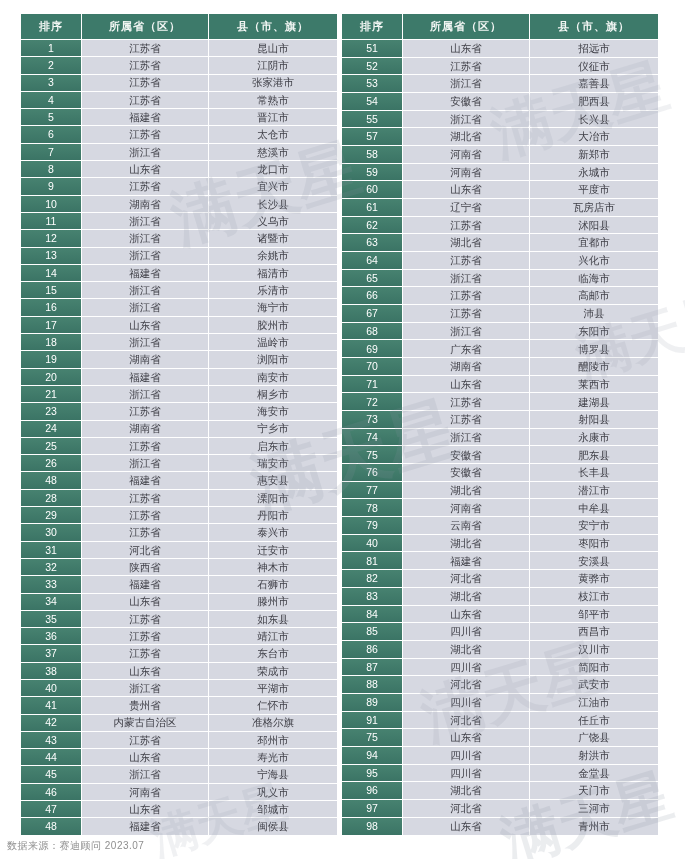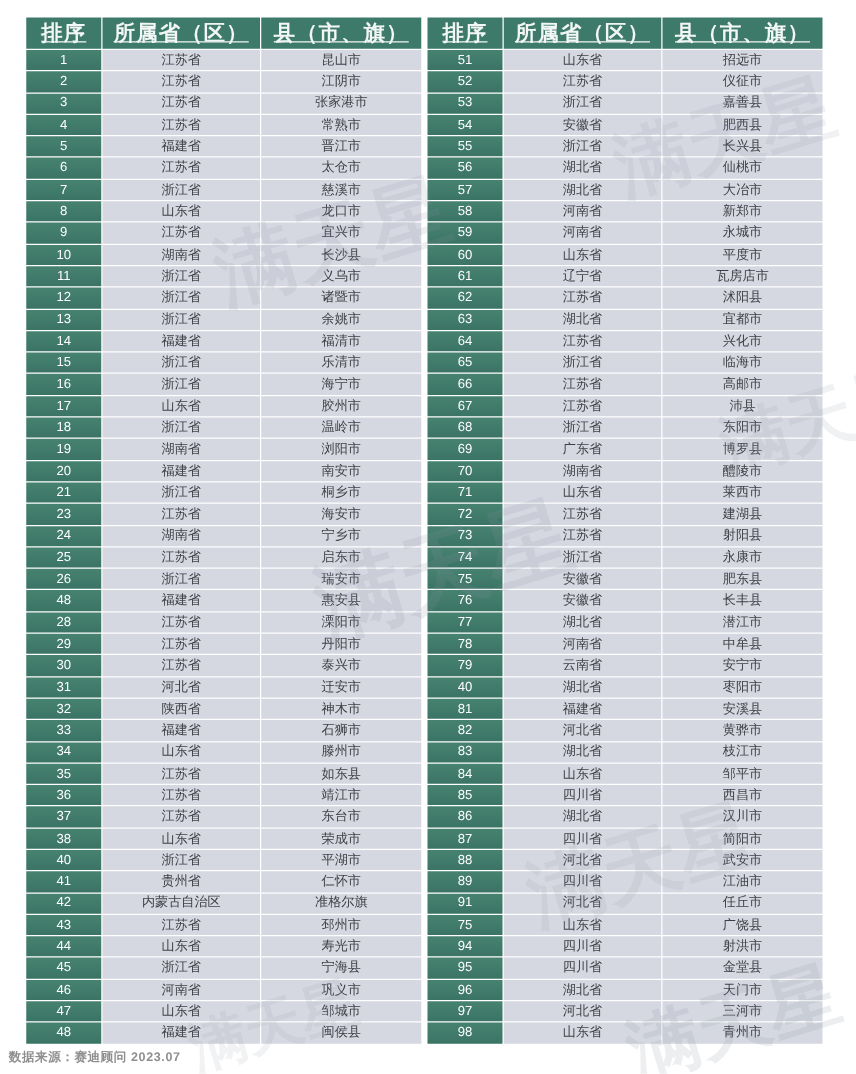--- a/index.html
+++ b/index.html
@@ -7,32 +7,32 @@
     width:685px;height:859px;position:relative;overflow:hidden;
     background:#ffffff;
     font-family:"Liberation Sans","DejaVu Sans",sans-serif;
   }
   .tables{position:absolute;top:13px;left:20px;display:flex;gap:3px;}
   table{border-collapse:separate;border-spacing:1.5px;table-layout:fixed;}
   col.c-rank{width:60px;}
   col.c-prov{width:126px;}
   col.c-county{width:128px;}
   th{
-    background:#3d7a6a;color:#f2f6f4;font-size:17px;font-weight:600;
-    height:23px;text-align:center;letter-spacing:1px;text-decoration:underline;
+    background:#3d7a6a;color:#f2f6f4;font-size:11px;font-weight:600;
+    height:23px;text-align:center;letter-spacing:1px;
   }
   td{height:14.3px;font-size:10.5px;text-align:center;line-height:1;}
   td.rank{
     background:linear-gradient(180deg,#478270 0%,#3b7465 100%);
     color:#ffffff;
   }
   td.cell{background:#d6d8e1;color:#3e3e46;}
   .footer-note{
     position:absolute;left:7px;top:839px;
-    font-size:10px;color:#8f8f8f;letter-spacing:.5px;font-weight:bold;
+    font-size:10px;color:#8f8f8f;letter-spacing:.5px;
   }
   .wm{
     position:absolute;color:#8b93a3;font-weight:bold;
     transform:rotate(-17deg);pointer-events:none;white-space:nowrap;
     z-index:5;
   }
   .wm-1{top:150px;left:170px;font-size:64px;opacity:.14;}
   .wm-2{top:70px;left:490px;font-size:60px;opacity:.12;}
   .wm-3{top:410px;left:250px;font-size:70px;opacity:.15;}
   .wm-4{top:300px;left:575px;font-size:54px;opacity:.13;}
@@ -324,25 +324,20 @@
           <td class="rank">54</td>
           <td class="cell">安徽省</td>
           <td class="cell">肥西县</td>
         </tr>
         <tr>
           <td class="rank">55</td>
           <td class="cell">浙江省</td>
           <td class="cell">长兴县</td>
         </tr>
         <tr>
-          <td class="rank">56</td>
-          <td class="cell">湖北省</td>
-          <td class="cell">仙桃市</td>
-        </tr>
-        <tr>
           <td class="rank">57</td>
           <td class="cell">湖北省</td>
           <td class="cell">大冶市</td>
         </tr>
         <tr>
           <td class="rank">58</td>
           <td class="cell">河南省</td>
           <td class="cell">新郑市</td>
         </tr>
         <tr>

